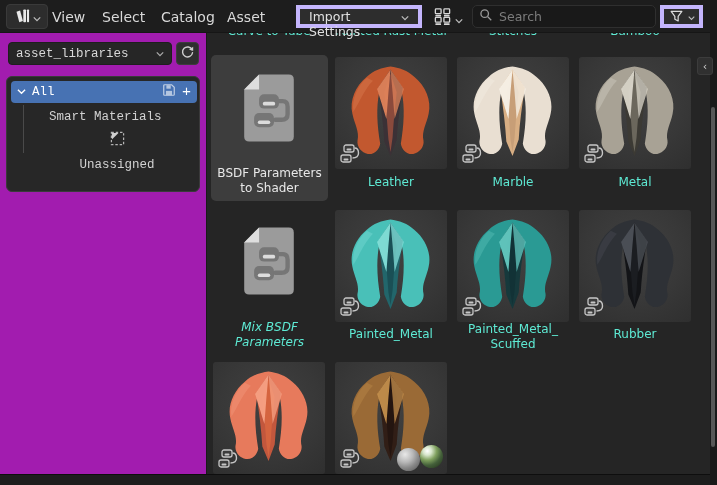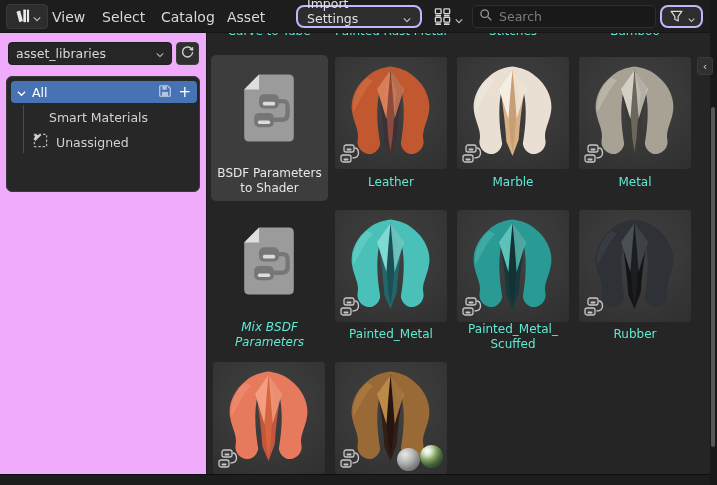--- a/index.html
+++ b/index.html
@@ -14,33 +14,33 @@
   
   .header { position:absolute; left:0; top:0; width:710px; height:33px;
     background:#1d1d1d; border-bottom:1px solid #161616; z-index:30;
     display:flex; align-items:center; }
   .editor-btn { position:absolute; left:6px; top:4px; width:42px; height:25px;
     background:#2d2d2d; border:1px solid #3a3a3a; border-radius:4px;
     display:flex; align-items:center; justify-content:center; gap:2px; }
   .menu-item { position:absolute; top:0; height:33px; display:flex; align-items:center;
     font-size:14px; color:#d9d9d9; padding:0 6px; }
   .pill-btn { position:absolute; top:5px; height:23px; background:#2d2d2d;
-    border:2px solid #c4b5fd; border-radius:8px; display:flex; align-items:flex-end;
+    border:4px solid #c4b5fd; border-radius:0; display:flex; align-items:flex-start;
     font-size:12.5px; color:#e0e0e0; }
   .search-box { position:absolute; left:472px; top:5px; width:184px; height:23px;
     background:#191919; border:1px solid #2f2f2f; border-radius:5px;
     display:flex; align-items:center; padding:0 6px; gap:6px; }
   .search-box input { background:transparent; border:none; outline:none;
     color:#cfcfcf; font-size:12.5px; width:130px;
     font-family:"DejaVu Sans","Liberation Sans",sans-serif; }
   .search-box input::placeholder { color:#7c7c7c; }
 
   
   .sidebar { position:absolute; left:0; top:33px; width:207px; height:441px;
-    background:#f0abfc; border-right:1px solid #1a1a1a; }
+    background:#a21caf; border-right:1px solid #1a1a1a;font-family:Liberation Mono, monospace; }
   .lib-select { position:absolute; left:8px; top:9px; width:164px; height:23px;
     background:#262626; border:1px solid #1e1e1e; border-radius:4px;
     display:flex; align-items:center; justify-content:space-between;
     padding:0 7px; font-size:12.5px; color:#d8d8d8; }
   .refresh-btn { position:absolute; left:176px; top:9px; width:23px; height:23px;
     background:#2f2f2f; border:1px solid #3d3d3d; border-radius:4px;
     display:flex; align-items:center; justify-content:center; }
   .catalog-panel { position:absolute; left:6px; top:43px; width:194px; height:116px;
     background:#272727; border:1px solid #3a3a3a; border-radius:6px; }
   .cat-row-all { position:absolute; left:4px; top:4px; width:186px; height:22px;
@@ -219,21 +219,21 @@
           <rect x="5" y="2.5" width="5" height="4" fill="#fff" opacity=".9"></rect>
           <rect x="4.5" y="9" width="7" height="5" fill="#fff" opacity=".9"></rect>
         </svg>
       </span>
       <span style="font-size:15px; color:#fff; line-height:1;">+</span>
     </div>
     <div class="tree-line"></div>
     <div class="cat-row" style="top:29px; padding-left:42px;text-align:right;">
       <span>Smart Materials</span>
     </div>
-    <div class="cat-row" style="top:54px; padding-left:26px; gap:8px;">
+    <div class="cat-row" style="top:54px; padding-left:26px; gap:8px;flex-direction:column;">
       <span>
         <svg width="15" height="15" viewBox="0 0 16 16">
           <rect x="1.5" y="1.5" width="13" height="13" fill="none" stroke="#b5b5b5" stroke-width="1.3" stroke-dasharray="2.6 2"></rect>
           <path d="M2 2 L9 2 L2 9 Z" fill="#cfcfcf"></path>
         </svg>
       </span>
       <span>Unassigned</span>
     </div>
   </div>
 </div>

